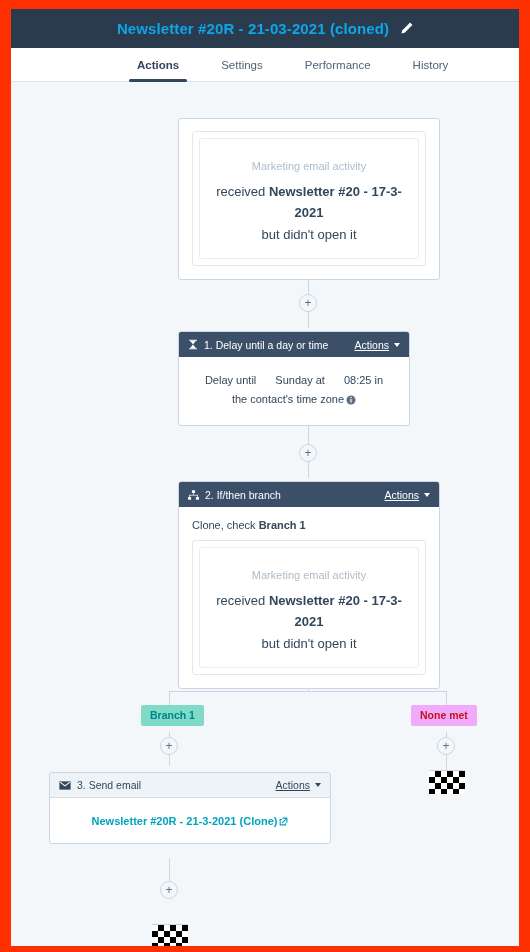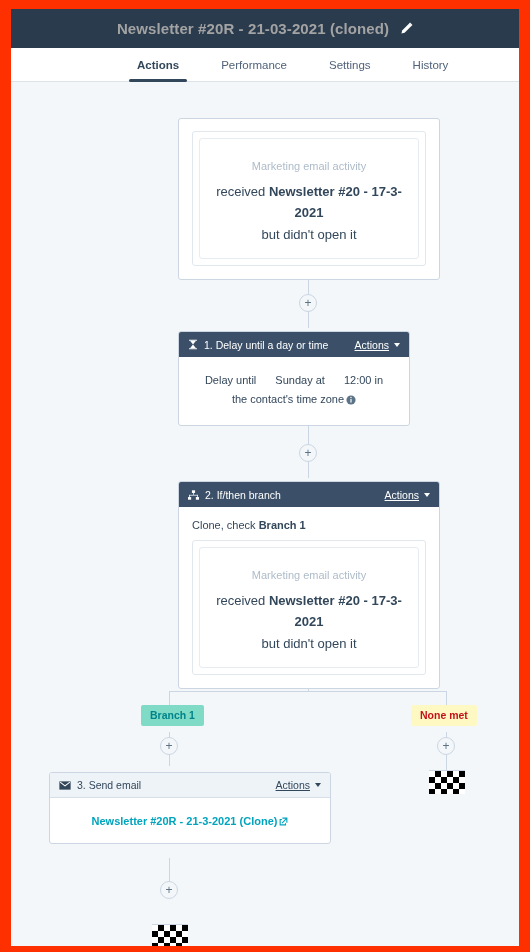--- a/index.html
+++ b/index.html
@@ -30,21 +30,21 @@
   
   .win-header {
     height: 39px;
     background: #2A3B4D;
     display: flex;
     align-items: center;
     justify-content: center;
     gap: 9px;
   }
   .win-title {
-    color: #a3a3a3;
+    color: #0ea5e9;
     font-size: 15px;
     font-weight: 600;
     letter-spacing: .1px;
     white-space: nowrap;
   }
   .pencil-icon {
     width: 15px; height: 15px;
     display: inline-flex;
     align-items: center; justify-content: center;
     cursor: pointer;
@@ -225,21 +225,21 @@
   .badge {
     position: absolute;
     font-size: 10.5px;
     font-weight: 700;
     padding: 4px 9px 5px 9px;
     border-radius: 2px;
     white-space: nowrap;
     z-index: 3;
   }
   .badge-branch { background: #7FDBC6; color: #00838A; }
-  .badge-none   { background: #fef9c3; color: #C4121C; }
+  .badge-none   { background: #f0abfc; color: #C4121C; }
 
   
   .email-body {
     padding: 13px 10px 14px 10px;
     text-align: center;
   }
   .email-link {
     color: #00A4BD;
     font-size: 11px;
     font-weight: 700;
@@ -283,24 +283,24 @@
           <path d="M12.6 0.6l2.8 2.8-1.2 1.2-2.8-2.8z" fill="#ffffff"></path>
         </svg>
       </span>
     </div>
 
     <div class="tabbar">
       <div class="tab active">
         <span>Actions</span>
       </div>
       <div class="tab">
+        <span>Settings</span>
+      </div>
+      <div class="tab">
         <span>Performance</span>
-      </div>
-      <div class="tab">
-        <span>Settings</span>
       </div>
       <div class="tab">
         <span>History</span>
       </div>
     </div>
 
     <div class="canvas">
 
       <div class="vline" style="left:297px; top:194px; height:52px;"></div>
       <div class="plus-btn" style="left:288px; top:212px;">
@@ -352,21 +352,21 @@
               <path d="M2.2 2.2h7.6L6 7l3.8 4.8H2.2L6 7z" fill="#ffffff"></path>
             </svg>
           </span>
           <span class="head-title">1. Delay until a day or time</span>
           <span class="actions-link">
             <span class="lbl">Actions</span>
             <span class="caret"></span>
           </span>
         </div>
         <div class="card-body">
-          <div class="delay-text"><span>Delay until </span><b>Sunday</b><span> at </span><b>12:00</b><span> in the contact's time zone</span><span class="info-icon"><svg width="10" height="10" viewBox="0 0 14 14">
+          <div class="delay-text"><span>Delay until </span><b>Sunday</b><span> at </span><b>08:25</b><span> in the contact's time zone</span><span class="info-icon"><svg width="10" height="10" viewBox="0 0 14 14">
                   <circle cx="7" cy="7" r="6.4" fill="#5C7387"></circle>
                   <rect x="6.2" y="5.6" width="1.6" height="5" fill="#ffffff"></rect>
                   <circle cx="7" cy="3.6" r="1" fill="#ffffff"></circle>
                 </svg></span></div>
         </div>
       </div>
 
       <div class="card" style="left:167px; top:399px; width:262px;">
         <div class="card-head dark">
           <span class="head-icon">

